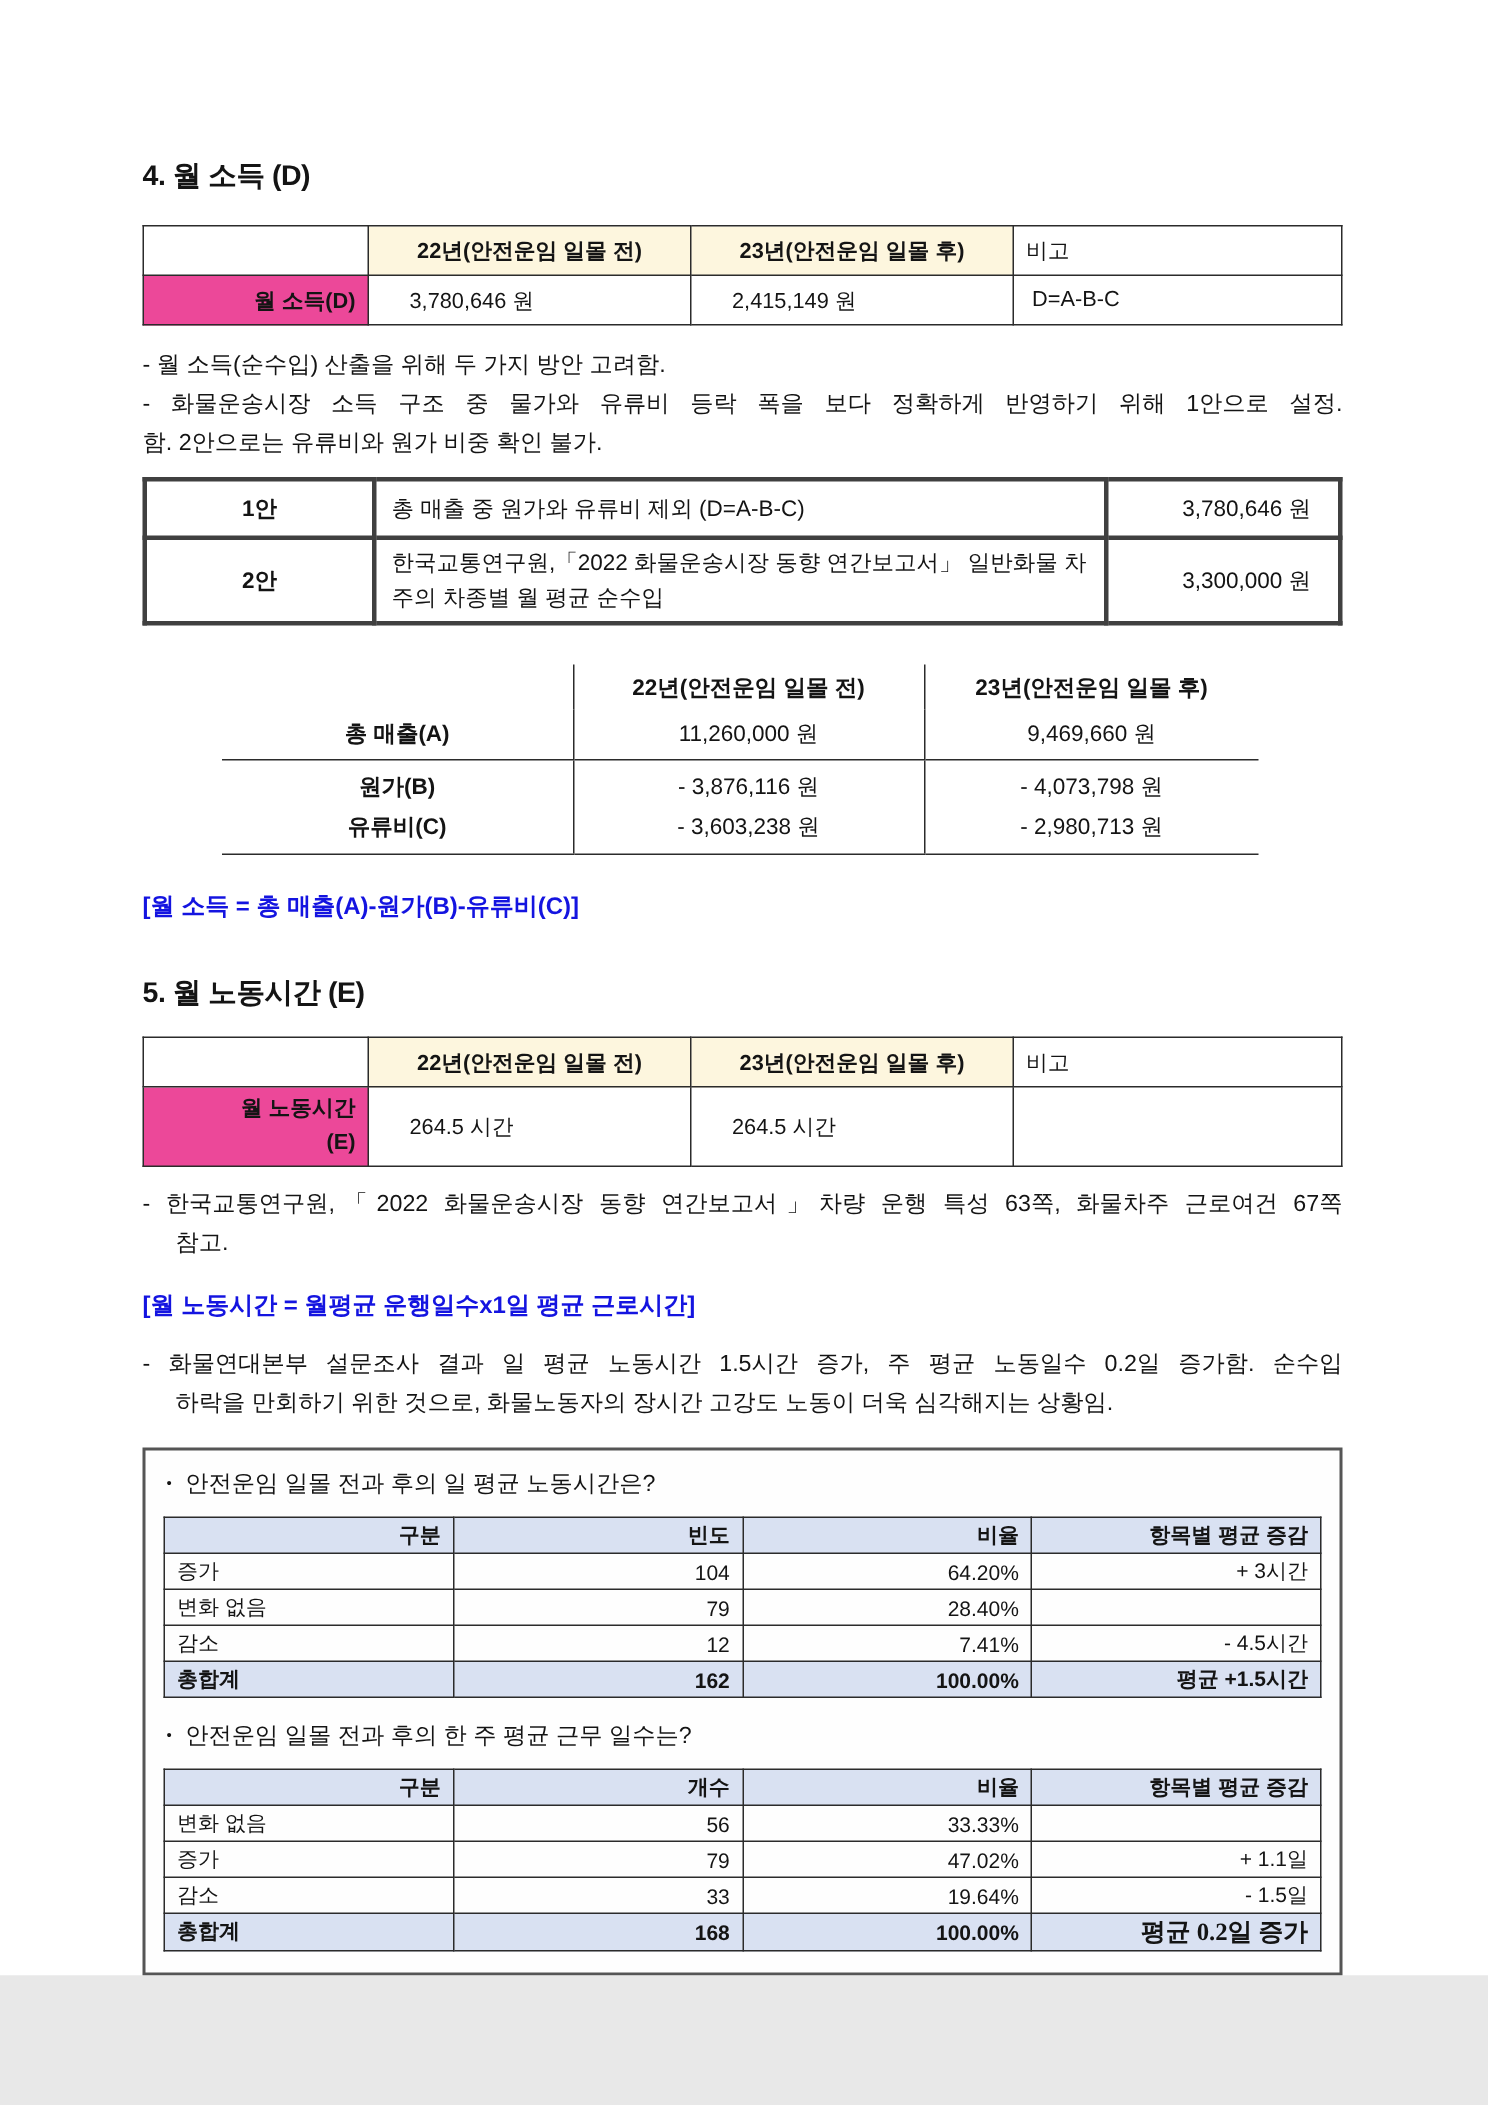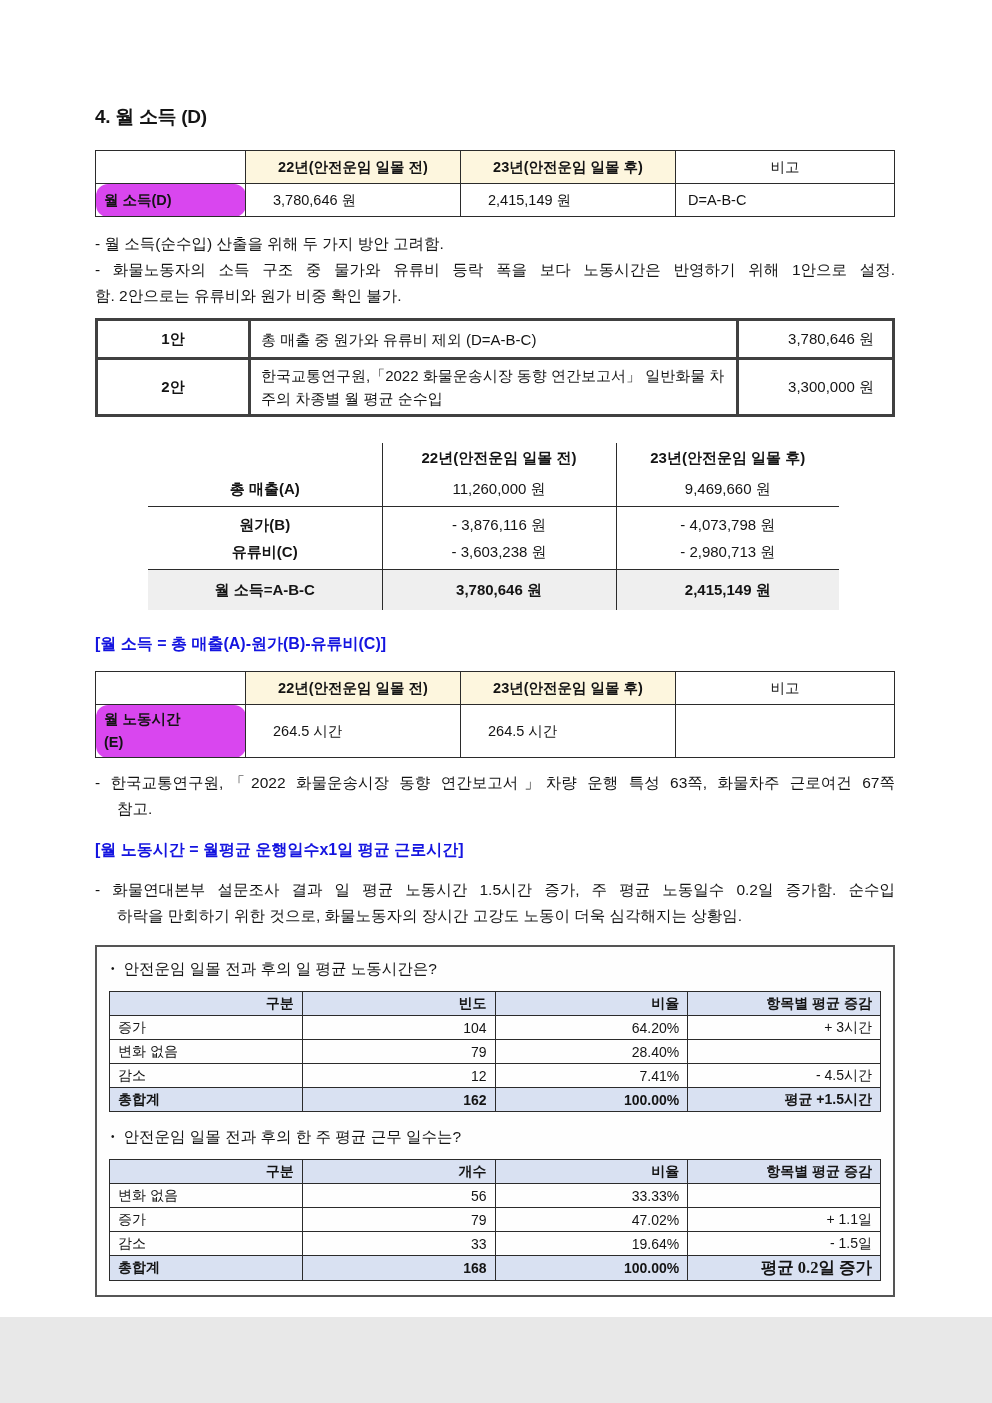--- a/index.html
+++ b/index.html
@@ -14,22 +14,22 @@
     color:#141414;
   }
   .h-sec { font-size:19px; font-weight:700; margin:0; letter-spacing:-0.3px; }
   .h5 { margin-top:34px; }
 
   
   table { border-collapse:collapse; table-layout:fixed; }
   .tbl { width:800px; font-size:14.5px; }
   .tbl td { border:1px solid #2b2b2b; height:32px; padding:0 8px; vertical-align:middle; }
   .hd-y { background:#fdf6de; font-weight:700; text-align:center; }
-  .hd-w { background:#ffffff; text-align:center; }
-  .lbl-b { background:#d946ef; font-weight:700; text-align:left;border-radius:12px; }
+  .hd-w { background:#ffffff; }
+  .lbl-b { background:#ec4899; font-weight:700; text-align:right; }
   .val-l { text-align:left; padding-left:27px !important; }
   .rem-l { text-align:left; padding-left:12px !important; }
   .sum { margin-top:20px; }
 
   
   .opt { margin-top:9px; width:800px; font-size:15px; }
   .opt td { border:3px solid #404040; vertical-align:middle; padding:3px 10px; }
   .opt .lab { text-align:center; font-weight:700; width:130px; }
   .opt .desc { width:465px; line-height:23px; }
   .opt .money { text-align:right; padding-right:18px; }
@@ -102,21 +102,21 @@
       <td class="lbl-b">월 소득(D)</td>
       <td class="val-l">3,780,646 원</td>
       <td class="val-l">2,415,149 원</td>
       <td class="rem-l">D=A-B-C</td>
     </tr>
   </tbody>
     </table>
 
   <div class="para">
     <div>- 월 소득(순수입) 산출을 위해 두 가지 방안 고려함.</div>
-    <div class="justify">- 화물노동자의 소득 구조 중 물가와 유류비 등락 폭을 보다 노동시간은 반영하기 위해 1안으로 설정.</div>
+    <div class="justify">- 화물운송시장 소득 구조 중 물가와 유류비 등락 폭을 보다 정확하게 반영하기 위해 1안으로 설정.</div>
     <div>함. 2안으로는 유류비와 원가 비중 확인 불가.</div>
   </div>
 
   <table class="opt">
     <tbody>
         <tr class="r1">
       <td class="lab">1안</td>
       <td class="desc">총 매출 중 원가와 유류비 제외 (D=A-B-C)</td>
       <td class="money">3,780,646 원</td>
     </tr>
@@ -152,30 +152,26 @@
       </td>
       <td class="vl">
         <div>- 3,876,116 원</div>
         <div>- 3,603,238 원</div>
       </td>
       <td class="vl">
         <div>- 4,073,798 원</div>
         <div>- 2,980,713 원</div>
       </td>
     </tr>
-    <tr class="tot">
-      <td>월 소득=A-B-C</td>
-      <td class="vl">3,780,646 원</td>
-      <td class="vl">2,415,149 원</td>
-    </tr>
   </tbody>
     </table>
 
   <div class="formula">[월 소득 = 총 매출(A)-원가(B)-유류비(C)]</div>
 
+  <h2 class="h-sec h5">5. 월 노동시간 (E)</h2>
 
   <table class="tbl tbl4">
     <colgroup>
         <col style="width:150px">
         <col style="width:215px">
         <col style="width:215px">
         <col>
       </colgroup>
     <tbody>
         <tr>

